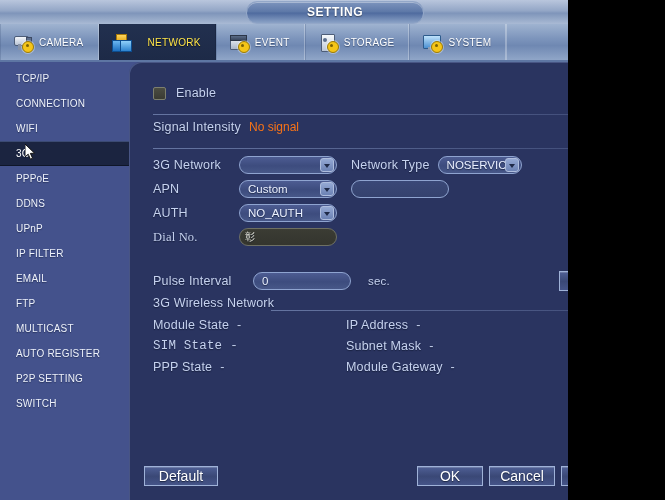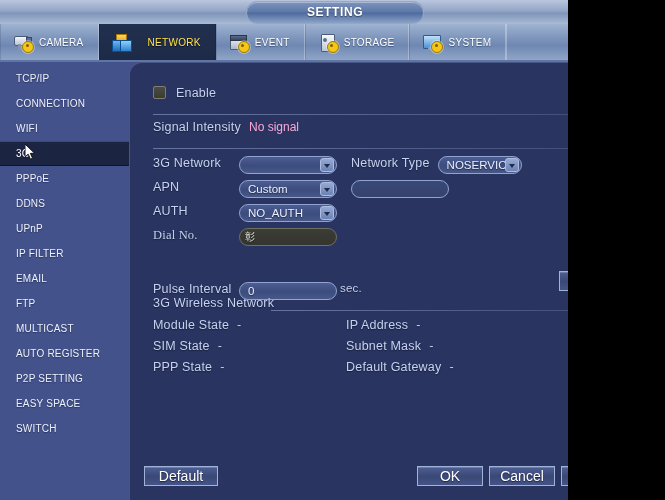--- a/index.html
+++ b/index.html
@@ -222,30 +222,31 @@
   }
   .panel-inner {
     position: absolute;
     left: 14px; top: 10px;
     width: 510px; height: 400px;
   }
 
   .row {
     position: absolute;
     display: flex;
+    align-items: center;
   }
   .lbl {
     color: #c6d2ef;
     font-size: 12.5px;
     letter-spacing: 0.2px;
     text-shadow: 0 1px 1px rgba(10,18,40,0.6);
     white-space: nowrap;
   }
   .val {
-    color: #f9a8d4;
+    color: #f97316;
     font-size: 12px;
     white-space: nowrap;
   }
   .hr {
     position: absolute;
     height: 1px;
     background: linear-gradient(90deg, rgba(150,170,215,0.55), rgba(150,170,215,0.18));
   }
 
   
@@ -397,21 +398,20 @@
     </div>
     <div class="side-item"><span>PPPoE</span></div>
     <div class="side-item"><span>DDNS</span></div>
     <div class="side-item"><span>UPnP</span></div>
     <div class="side-item"><span>IP FILTER</span></div>
     <div class="side-item"><span>EMAIL</span></div>
     <div class="side-item"><span>FTP</span></div>
     <div class="side-item"><span>MULTICAST</span></div>
     <div class="side-item"><span>AUTO REGISTER</span></div>
     <div class="side-item"><span>P2P SETTING</span></div>
-    <div class="side-item"><span>EASY SPACE</span></div>
     <div class="side-item"><span>SWITCH</span></div>
   </div>
 
   <div class="panel">
     <div class="panel-inner">
 
       <div class="row" style="left:10px; top:14px; gap:10px;">
         <span class="chk"></span>
         <span class="lbl">Enable</span>
       </div>
@@ -455,57 +455,57 @@
         </span>
       </div>
 
       <div class="row" style="left:10px; top:156px;font-family:Liberation Serif, serif;">
         <span class="lbl" style="width:86px;">Dial No.</span>
         <span class="field dark" style="width:98px;">
           <span class="ftext" style="padding-left:5px; font-size:10px;">彰</span>
         </span>
       </div>
 
-      <div class="row" style="left:10px; top:210px;">
+      <div class="row" style="left:10px; top:200px;gap:14px;">
         <span class="lbl" style="width:86px;">Pulse Interval</span>
         <span class="field" style="width:98px;">
           <span class="ftext">0</span>
         </span>
         <span class="lbl" style="margin-left:3px; font-size:11.5px;">sec.</span>
       </div>
       <div class="btn" style="position:absolute; left:416px; top:199px; width:74px;">Dial</div>
 
       <div class="row" style="left:10px; top:224px;">
         <span class="lbl">3G Wireless Network</span>
       </div>
       <div class="hr" style="left:128px; top:238px; width:368px;"></div>
 
       <div class="row" style="left:10px; top:246px; gap:8px;">
         <span class="lbl">Module State</span>
         <span class="lbl">-</span>
       </div>
-      <div class="row" style="left:10px; top:267px; gap:8px;">
+      <div class="row" style="left:10px; top:267px; gap:8px;font-family:Liberation Mono, monospace;">
         <span class="lbl">SIM State</span>
         <span class="lbl">-</span>
       </div>
       <div class="row" style="left:10px; top:288px; gap:8px;">
         <span class="lbl">PPP State</span>
         <span class="lbl">-</span>
       </div>
 
       <div class="row" style="left:203px; top:246px; gap:8px;">
         <span class="lbl">IP Address</span>
         <span class="lbl">-</span>
       </div>
       <div class="row" style="left:203px; top:267px; gap:8px;">
         <span class="lbl">Subnet Mask</span>
         <span class="lbl">-</span>
       </div>
       <div class="row" style="left:203px; top:288px; gap:8px;">
-        <span class="lbl">Default Gateway</span>
+        <span class="lbl">Module Gateway</span>
         <span class="lbl">-</span>
       </div>
 
     </div>
 
     <div>
       <div class="btn" style="position:absolute; left:15px; top:404px; width:74px;">Default</div>
       <div class="btn" style="position:absolute; left:288px; top:404px; width:66px;">OK</div>
       <div class="btn" style="position:absolute; left:360px; top:404px; width:66px;">Cancel</div>
       <div class="btn" style="position:absolute; left:432px; top:404px; width:66px;">Apply</div>

